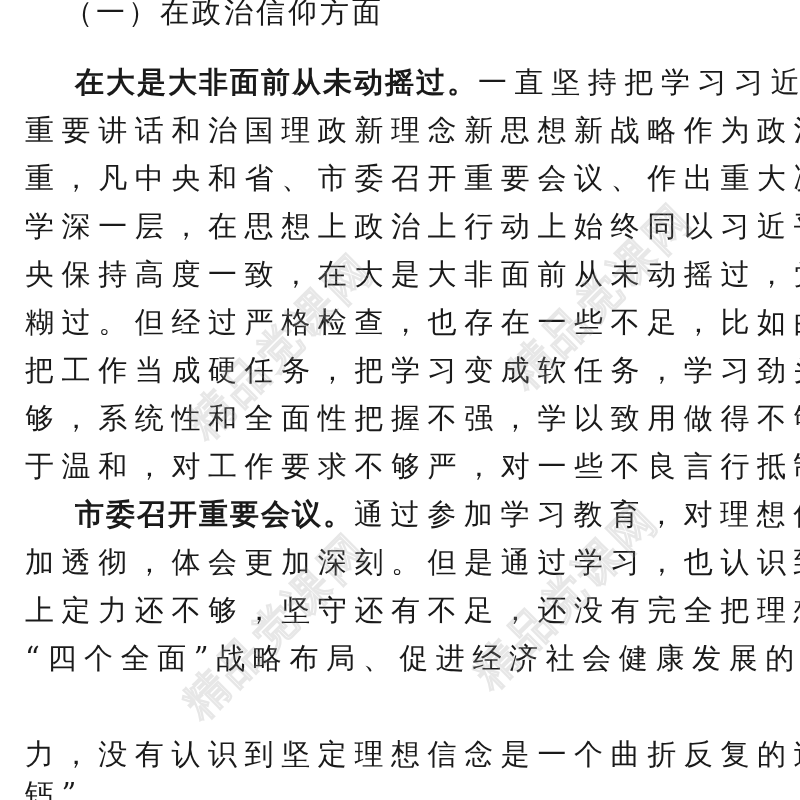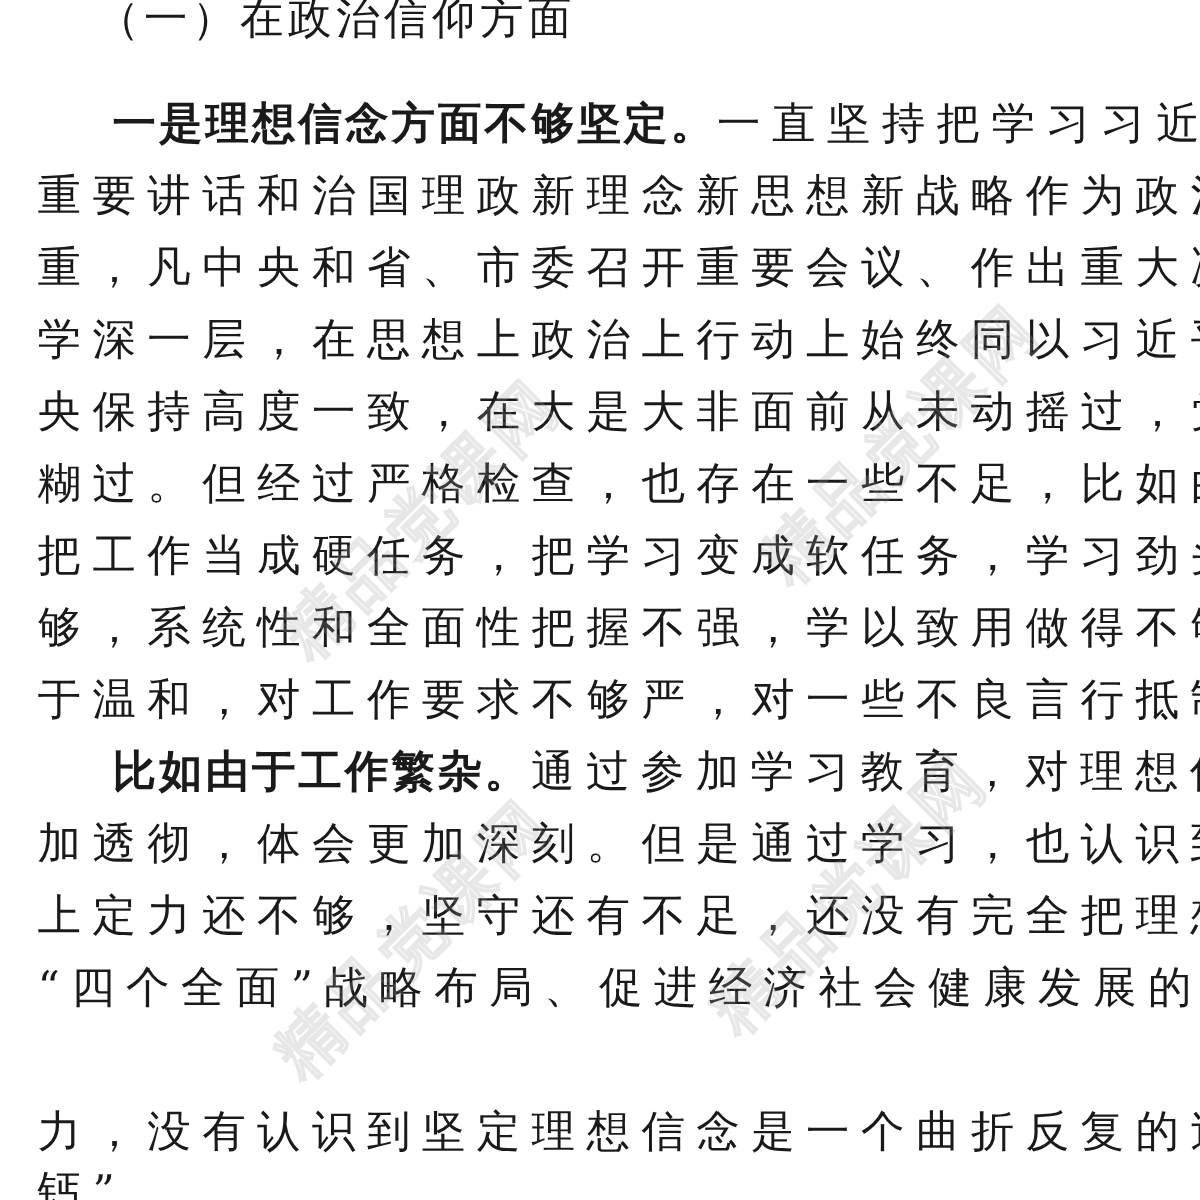--- a/index.html
+++ b/index.html
@@ -27,31 +27,31 @@
     letter-spacing: 4px;
   }
 </style>
 </head>
 <body>
 
 <div class="page">
 
   <div class="line heading" style="top:-6px;">（一）在政治信仰方面</div>
 
-  <div class="line indent" style="top:64px;"><span class="bold">一是理想信念方面不够坚定。</span><span>一直坚持把学习习近平总书记系列</span></div>
+  <div class="line indent" style="top:64px;"><span class="bold">在大是大非面前从未动摇过。</span><span>一直坚持把学习习近平总书记系列</span></div>
   <div class="line" style="top:112px;">重要讲话和治国理政新理念新思想新战略作为政治理论学习的重中之</div>
   <div class="line" style="top:160px;">重，凡中央和省、市委召开重要会议、作出重大决策，都能先学一步、</div>
   <div class="line" style="top:208px;">学深一层，在思想上政治上行动上始终同以习近平同志为核心的党中</div>
   <div class="line" style="top:256px;">央保持高度一致，在大是大非面前从未动摇过，党员信仰信念从未模</div>
   <div class="line" style="top:304px;">糊过。但经过严格检查，也存在一些不足，比如由于工作繁杂，有时</div>
   <div class="line" style="top:352px;">把工作当成硬任务，把学习变成软任务，学习劲头不足、用的时间不</div>
   <div class="line" style="top:400px;">够，系统性和全面性把握不强，学以致用做得不够好。再比如有时过</div>
   <div class="line" style="top:448px;">于温和，对工作要求不够严，对一些不良言行抵制不够坚强有力。</div>
 
-  <div class="line indent" style="top:496px;"><span class="bold">比如由于工作繁杂。</span><span>通过参加学习教育，对理想信念的理解更</span></div>
+  <div class="line indent" style="top:496px;"><span class="bold">市委召开重要会议。</span><span>通过参加学习教育，对理想信念的理解更</span></div>
   <div class="line" style="top:544px;">加透彻，体会更加深刻。但是通过学习，也认识到自己在信仰的追求</div>
   <div class="line" style="top:592px;">上定力还不够，坚守还有不足，还没有完全把理想信念转化为推进</div>
   <div class="line" style="top:640px;">“四个全面”战略布局、促进经济社会健康发展的实际行动和内在动</div>
   <div class="line" style="top:736px;">力，没有认识到坚定理想信念是一个曲折反复的过程，需要长期“补</div>
   <div class="line" style="top:776px;">钙”。</div>
 
   <div class="watermark-layer">
     <div class="wm" style="left:175px; top:410px;">精品党课网</div>
     <div class="wm" style="left:495px; top:360px;">精品党课网</div>
     <div class="wm" style="left:170px; top:690px;">精品党课网</div>

